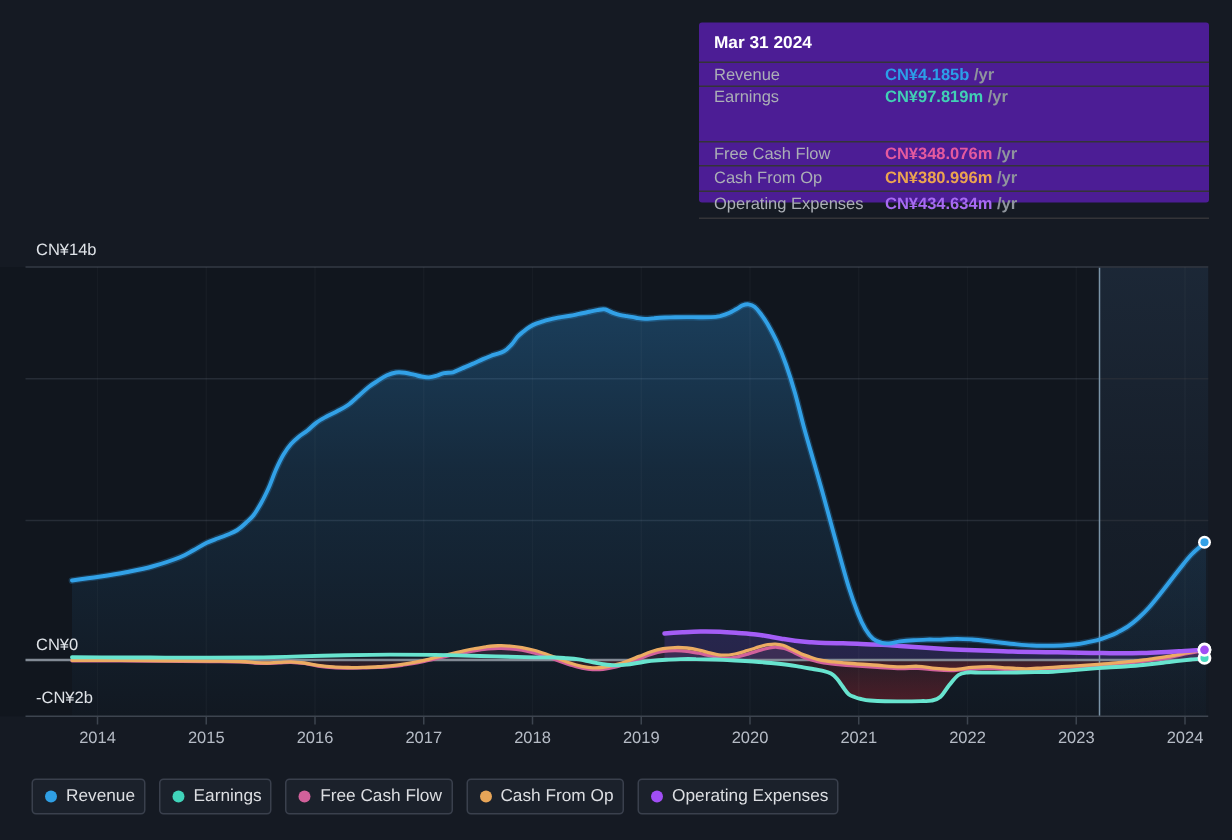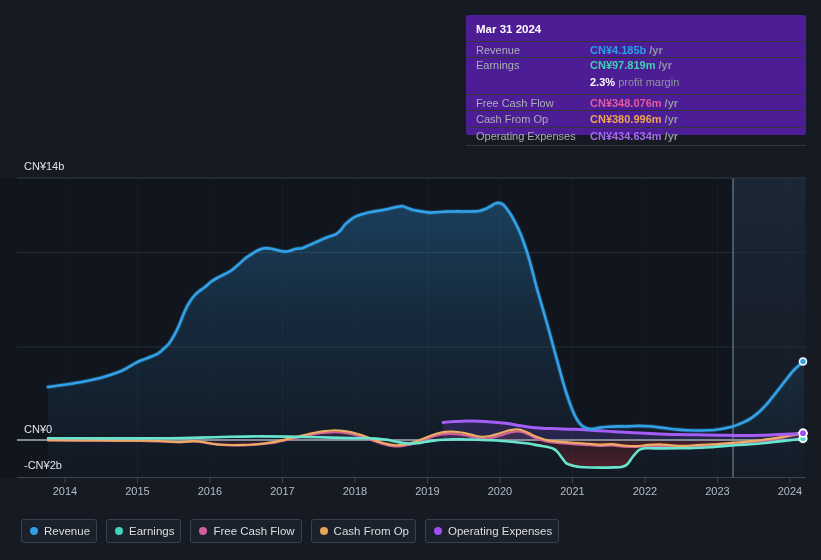--- a/index.html
+++ b/index.html
@@ -126,21 +126,20 @@
   <div class="ttl">Mar 31 2024</div>
   <div class="row" style="height:16px;line-height:16px">
         <span class="lb">Revenue</span>
         <span class="vl" style="color:#2b9fe8">CN¥4.185b <span class="yr">/yr</span></span>
       </div>
   <div class="row" style="height:36.5px;line-height:15px;display:block">
     <div style="display:flex">
           <span class="lb" style="display:inline-block">Earnings</span>
           <span class="vl" style="color:#41d0b5">CN¥97.819m <span class="yr">/yr</span></span>
         </div>
-    <div style="margin:1.5px 0 0 114px"><b style="color:#fff">2.3%</b> <span style="color:#8f959d">profit margin</span></div>
   </div>
   <div class="row" style="height:16px;line-height:16px">
         <span class="lb">Free Cash Flow</span>
         <span class="vl" style="color:#e45a9e">CN¥348.076m <span class="yr">/yr</span></span>
       </div>
   <div class="row" style="height:17.5px;line-height:17.5px">
         <span class="lb">Cash From Op</span>
         <span class="vl" style="color:#eca54f">CN¥380.996m <span class="yr">/yr</span></span>
       </div>
   <div class="row" style="height:17.5px;line-height:17.5px">

